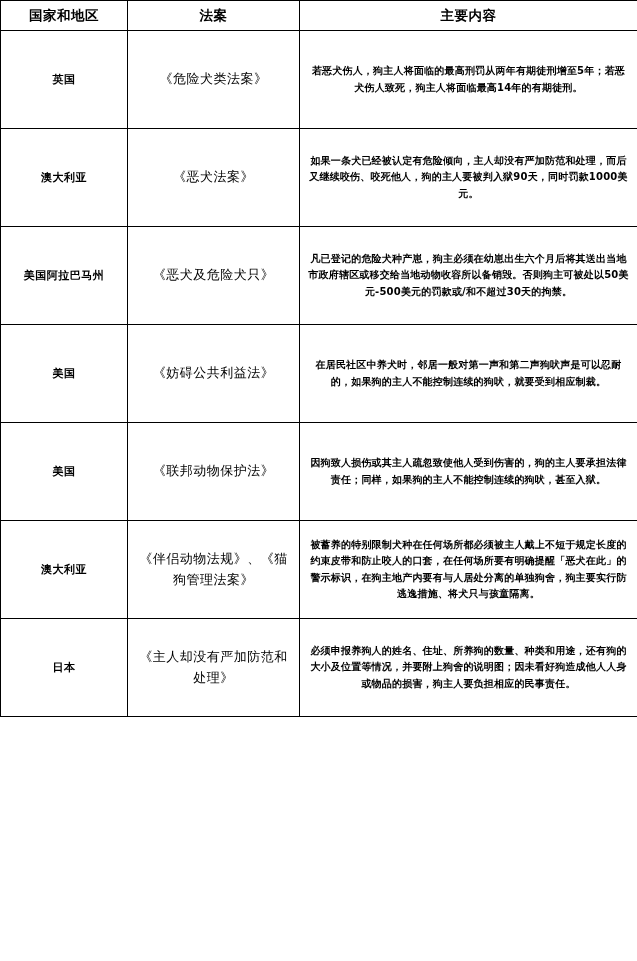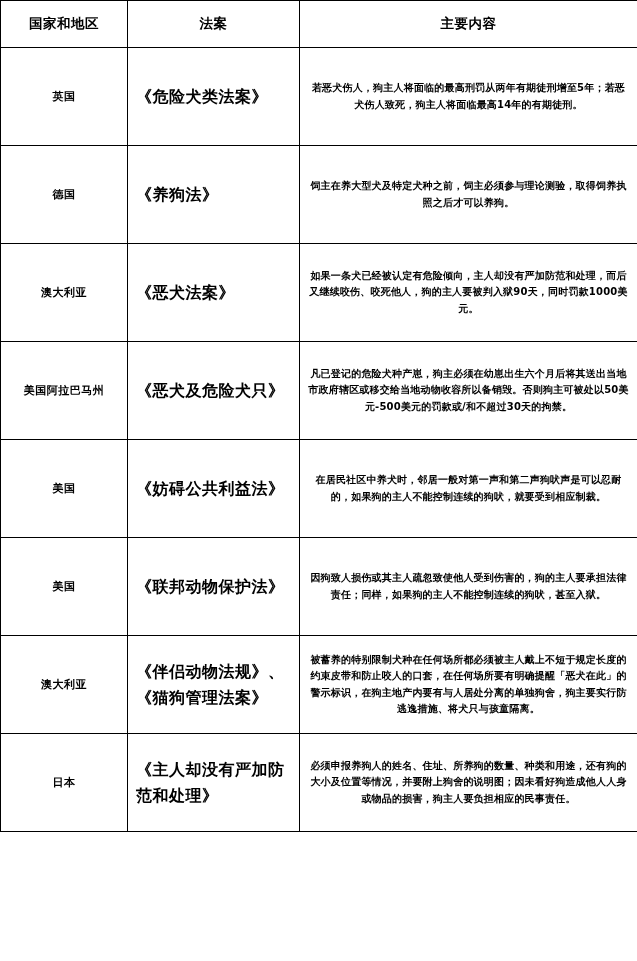--- a/index.html
+++ b/index.html
@@ -23,42 +23,43 @@
     width: 637px;
     border-collapse: collapse;
     table-layout: fixed;
     background: #ffffff;
   }
   table.law-table th,
   table.law-table td {
     border: 1px solid #000000;
     box-sizing: border-box;
     vertical-align: middle;
-    padding: 14px 8px;
+    padding: 5px 8px;
   }
   thead th {
     height: 30px;
     font-weight: bold;
     font-size: 13.5px;
     text-align: center;
     letter-spacing: 0.5px;
   }
   col.c-region { width: 127px; }
   col.c-act    { width: 172px; }
   col.c-content{ width: 338px; }
 
   td.region {
     text-align: center;
     font-weight: bold;
     font-size: 11px;
     letter-spacing: 0.5px;
   }
   td.act {
-    font-weight: bold;
-    font-size: 16px;
+    text-align: center;
+    font-weight: normal;
+    font-size: 13px;
     line-height: 1.6;
     letter-spacing: 0.5px;
   }
   td.content {
     text-align: center;
     font-weight: bold;
     font-size: 10px;
     line-height: 1.62;
     letter-spacing: 0.2px;
   }
@@ -81,25 +82,20 @@
         <th>主要内容</th>
       </tr>
     </thead>
     <tbody>
       <tr>
         <td class="region">英国</td>
         <td class="act">《危险犬类法案》</td>
         <td class="content">若恶犬伤人，狗主人将面临的最高刑罚从两年有期徒刑增至5年；若恶犬伤人致死，狗主人将面临最高14年的有期徒刑。</td>
       </tr>
       <tr>
-        <td class="region">德国</td>
-        <td class="act">《养狗法》</td>
-        <td class="content">饲主在养大型犬及特定犬种之前，饲主必须参与理论测验，取得饲养执照之后才可以养狗。</td>
-      </tr>
-      <tr>
         <td class="region">澳大利亚</td>
         <td class="act">《恶犬法案》</td>
         <td class="content">如果一条犬已经被认定有危险倾向，主人却没有严加防范和处理，而后又继续咬伤、咬死他人，狗的主人要被判入狱90天，同时罚款1000美元。</td>
       </tr>
       <tr>
         <td class="region">美国阿拉巴马州</td>
         <td class="act">《恶犬及危险犬只》</td>
         <td class="content">凡已登记的危险犬种产崽，狗主必须在幼崽出生六个月后将其送出当地市政府辖区或移交给当地动物收容所以备销毁。否则狗主可被处以50美元-500美元的罚款或/和不超过30天的拘禁。</td>
       </tr>
       <tr>

